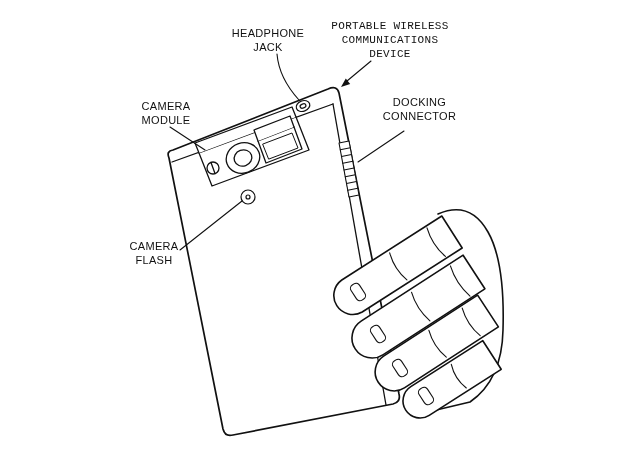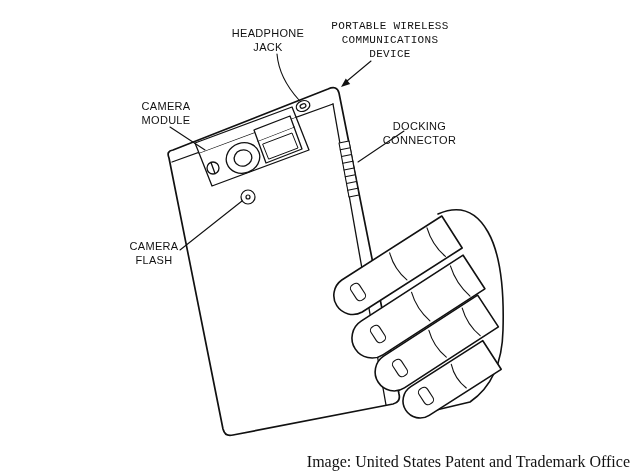--- a/index.html
+++ b/index.html
@@ -140,21 +140,20 @@
   <div class="label" style="left:222px; top:27px; width:92px;">HEADPHONE
 JACK</div>
 
   <div class="label" style="left:322px; top:20px; width:136px;font-family:Liberation Mono, monospace;">PORTABLE WIRELESS
 COMMUNICATIONS
 DEVICE</div>
 
   <div class="label" style="left:124px; top:100px; width:84px;">CAMERA
 MODULE</div>
 
-  <div class="label" style="left:372px; top:120px; width:95px;">DOCKING
+  <div class="label" style="left:372px; top:96px; width:95px;">DOCKING
 CONNECTOR</div>
 
   <div class="label" style="left:112px; top:240px; width:84px;">CAMERA
 FLASH</div>
 
-  <div class="caption">Image: United States Patent and Trademark Office</div>
 
 </div>
 
 </body></html>

